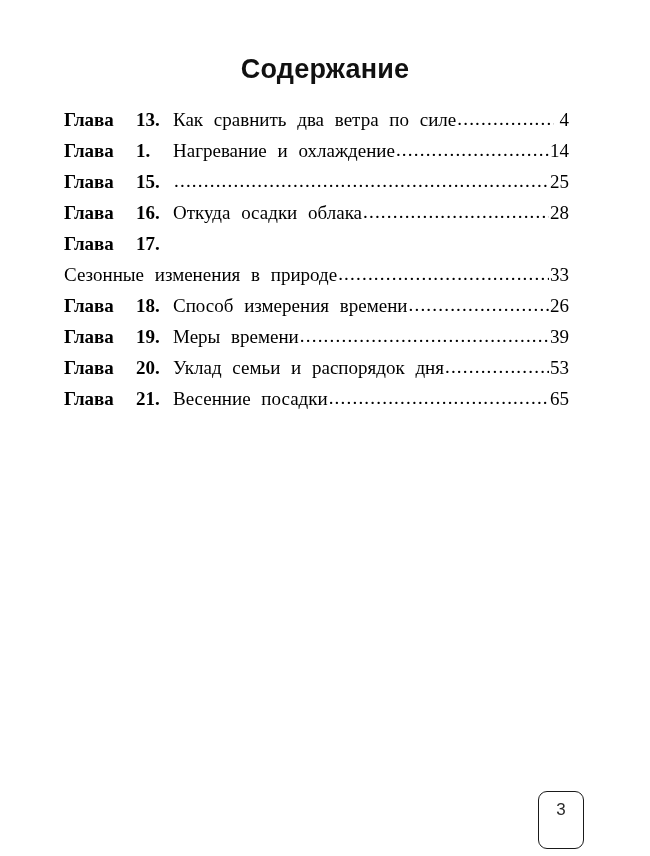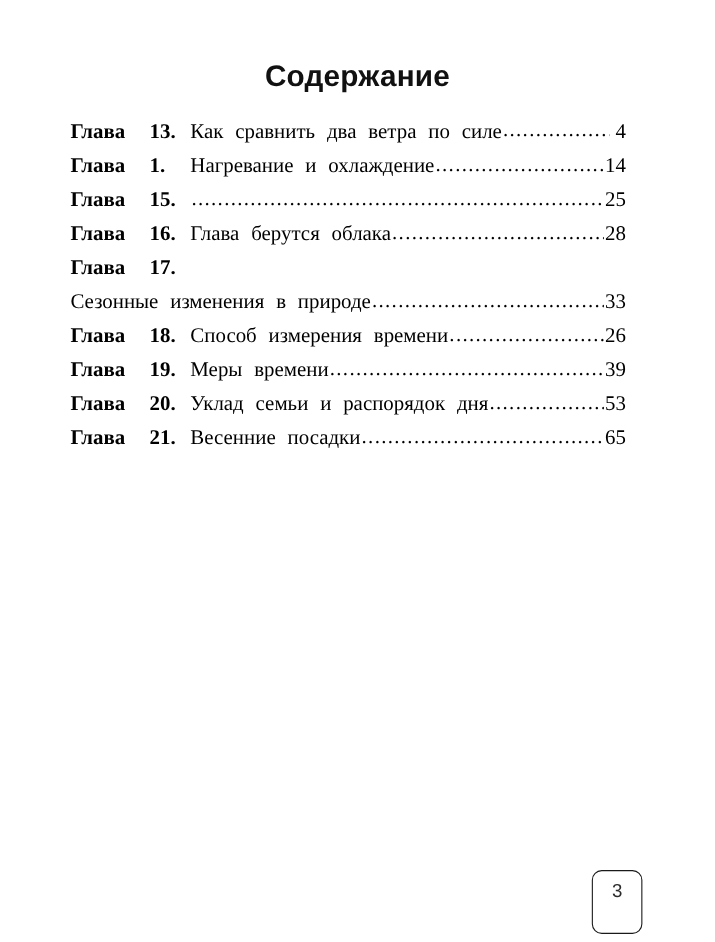--- a/index.html
+++ b/index.html
@@ -155,21 +155,21 @@
     <div class="toc-row">
       <span class="chapter-word">Глава</span>
       <span class="chapter-num">15.</span>
       <span class="leader"></span>
       <span class="entry-page">25</span>
     </div>
 
     <div class="toc-row">
       <span class="chapter-word">Глава</span>
       <span class="chapter-num">16.</span>
-      <span class="entry-title">Глава берутся облака</span>
+      <span class="entry-title">Откуда осадки облака</span>
       <span class="leader"></span>
       <span class="entry-page">28</span>
     </div>
 
     <div class="toc-row no-leader">
       <span class="chapter-word">Глава</span>
       <span class="chapter-num">17.</span>
       <span class="leader"></span>
       <span class="entry-page"></span>
     </div>

